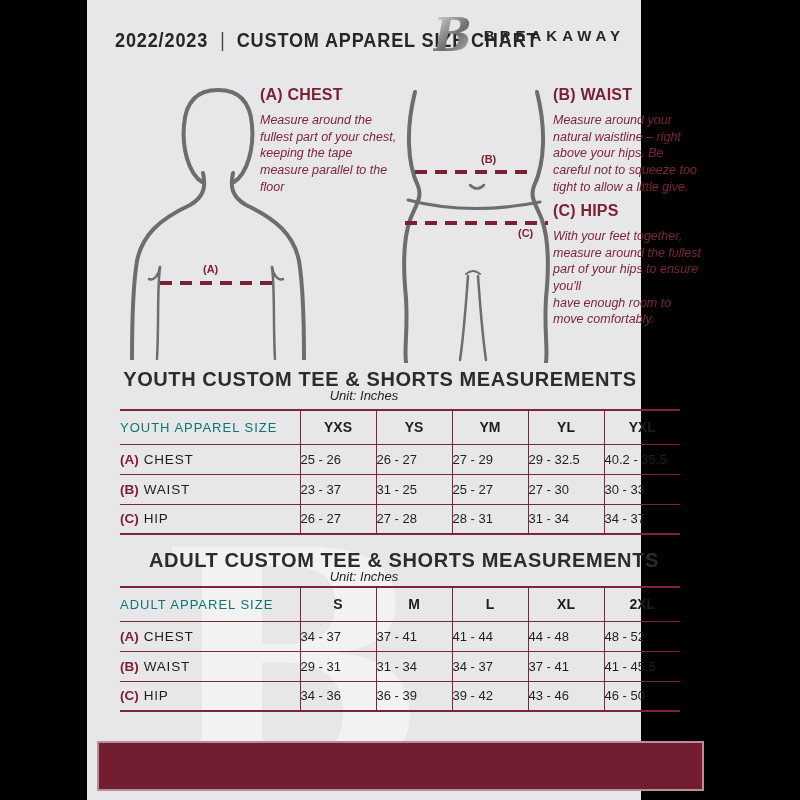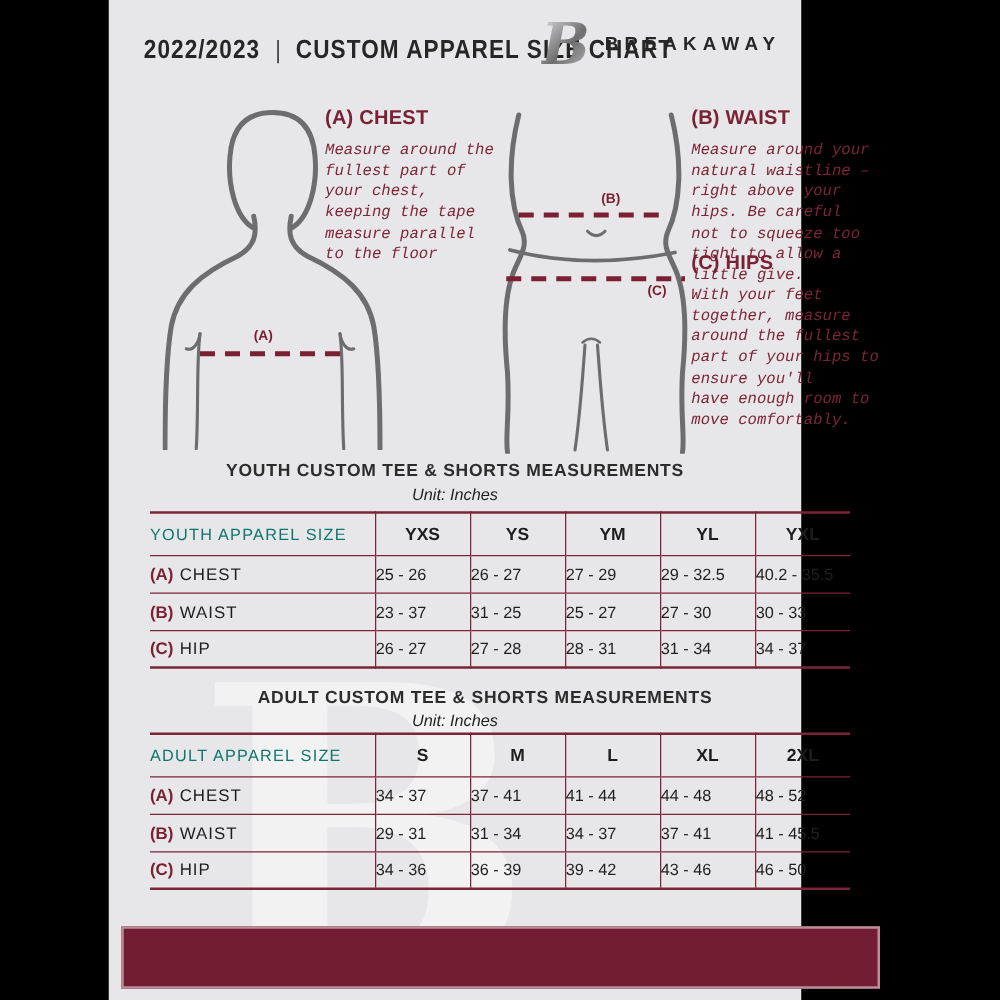--- a/index.html
+++ b/index.html
@@ -33,31 +33,31 @@
   }
   .brand { font-size:15px; font-weight:bold; letter-spacing:5px; color:#262626; }
   
   .figure-svg { position:absolute; z-index:1; }
   .guide-block { position:absolute; z-index:1; }
   .guide-heading {
     font-size:16px; font-weight:bold; color:#7a2136;
     letter-spacing:0.2px; margin:0 0 8px 0;
   }
   .guide-body {
-    font-family:Liberation Mono, monospace; font-style:italic;
+    font-family:Liberation Sans, sans-serif; font-style:italic;
     font-size:12.5px; line-height:1.33; color:#7d2438;
     white-space:pre-line; margin:0;
   }
   .marker {
     position:absolute; font-size:11px; font-weight:bold; color:#7b2033; z-index:2;
   }
   
   .section-title {
-    position:absolute; left:0; width:100%; text-align:center;
-    font-size:14px; font-weight:bold; letter-spacing:0.6px; color:#2c2c2c; z-index:1;
+    position:absolute; left:16px; width:100%; text-align:center;
+    font-size:20px; font-weight:bold; letter-spacing:0.6px; color:#2c2c2c; z-index:1;
   }
   .section-unit {
     position:absolute; left:0; width:100%; text-align:center;
     font-size:13px; font-style:italic; color:#1f1f1f; z-index:1;
   }
   
   table.size-table {
     position:absolute; left:33px; width:560px; table-layout:fixed;
     border-collapse:collapse; z-index:1; background:transparent;
   }

